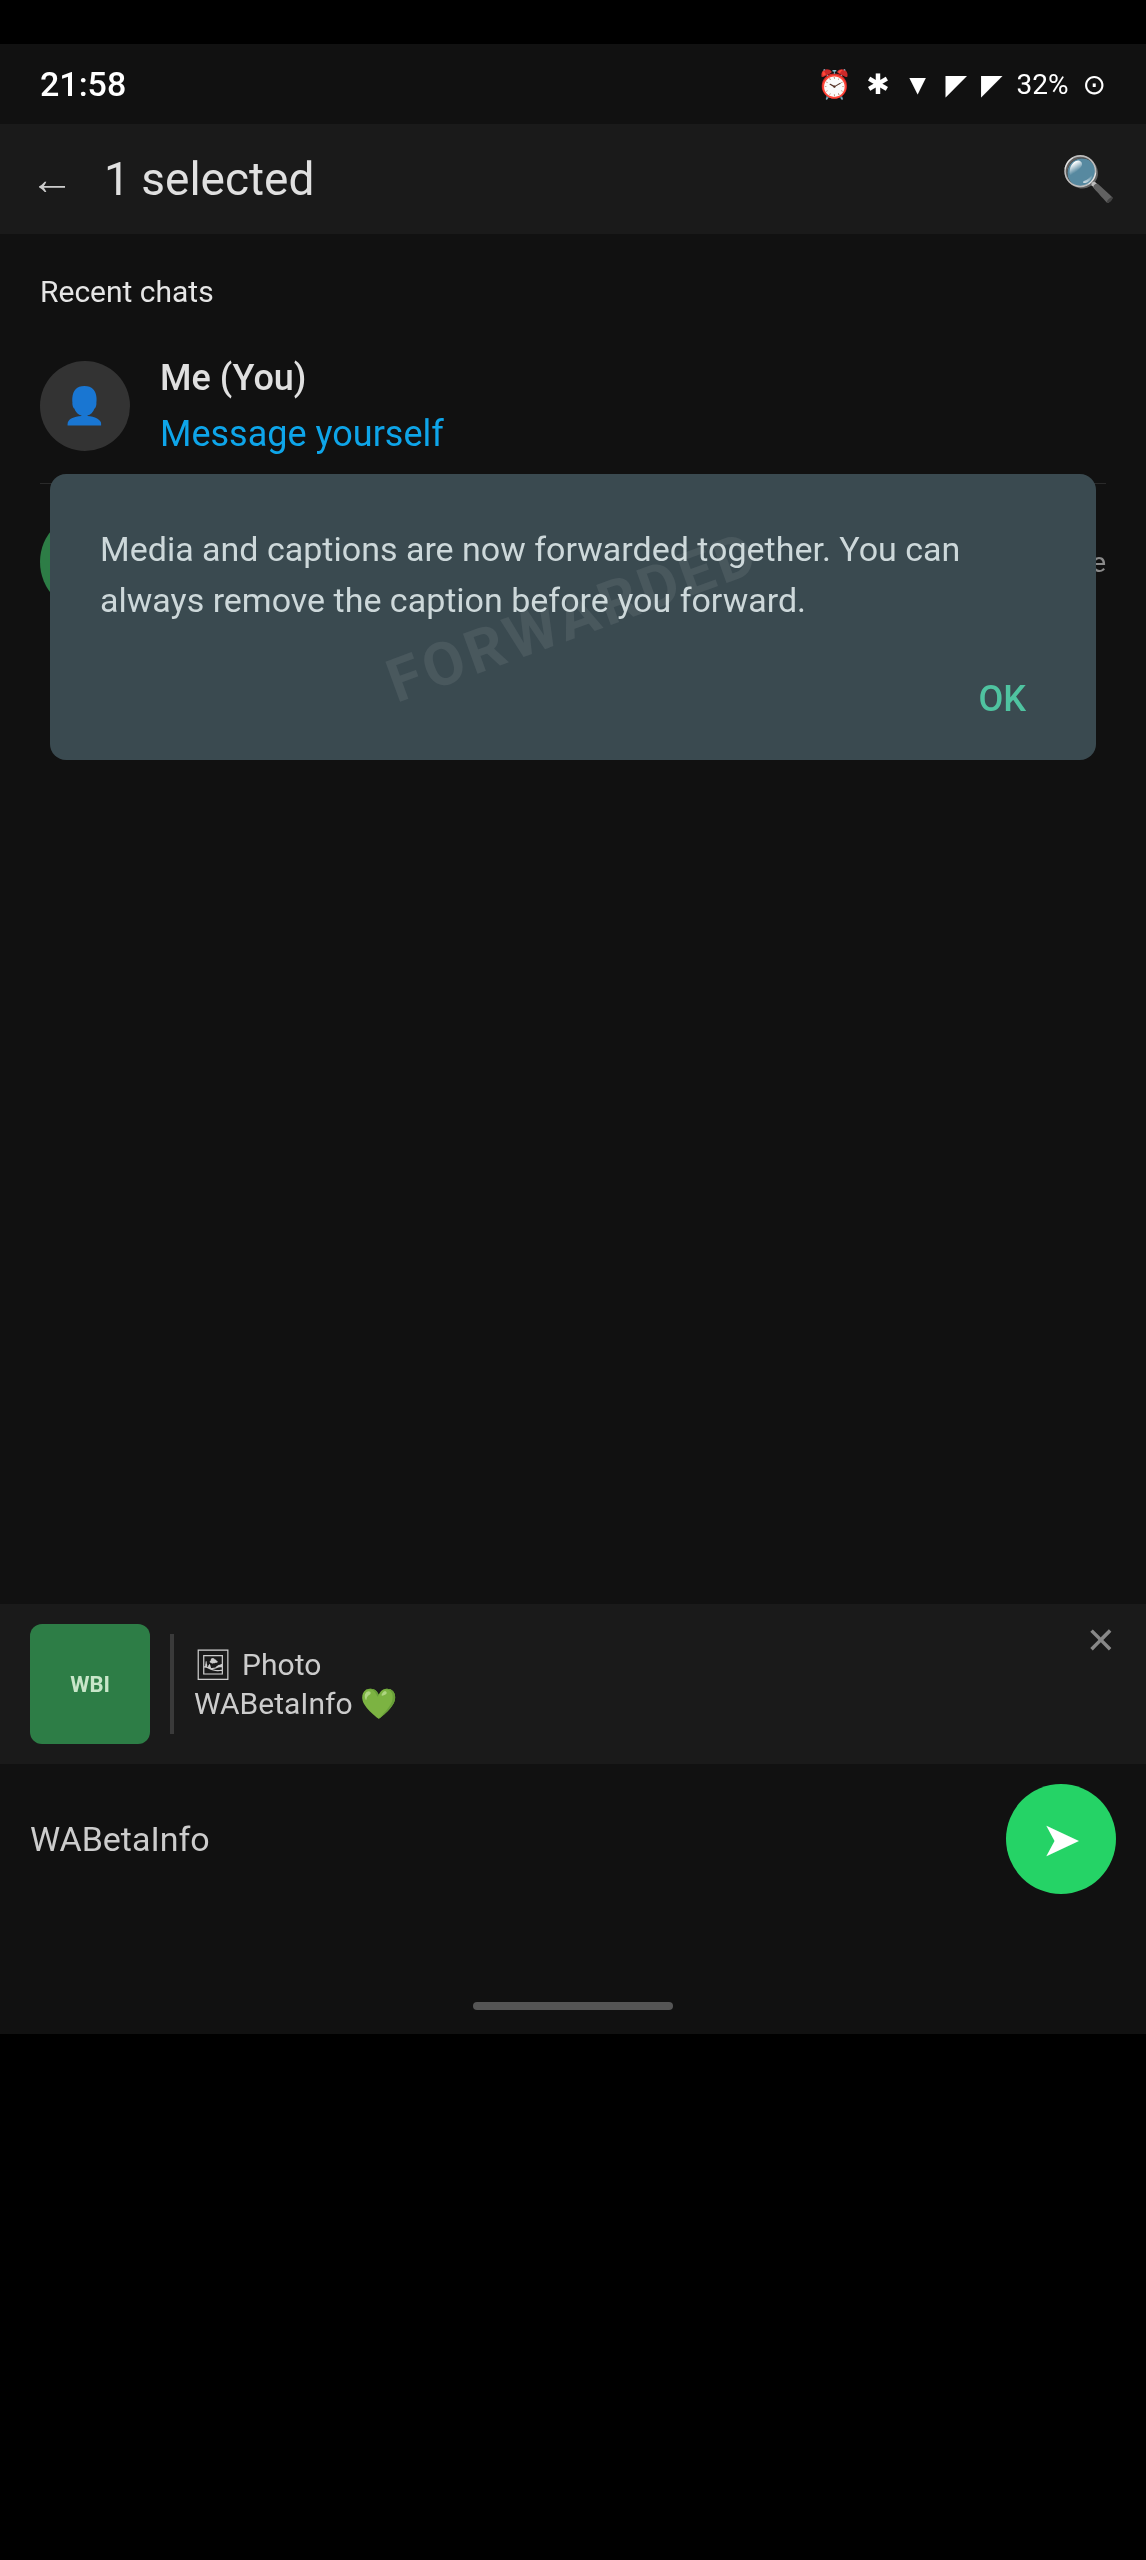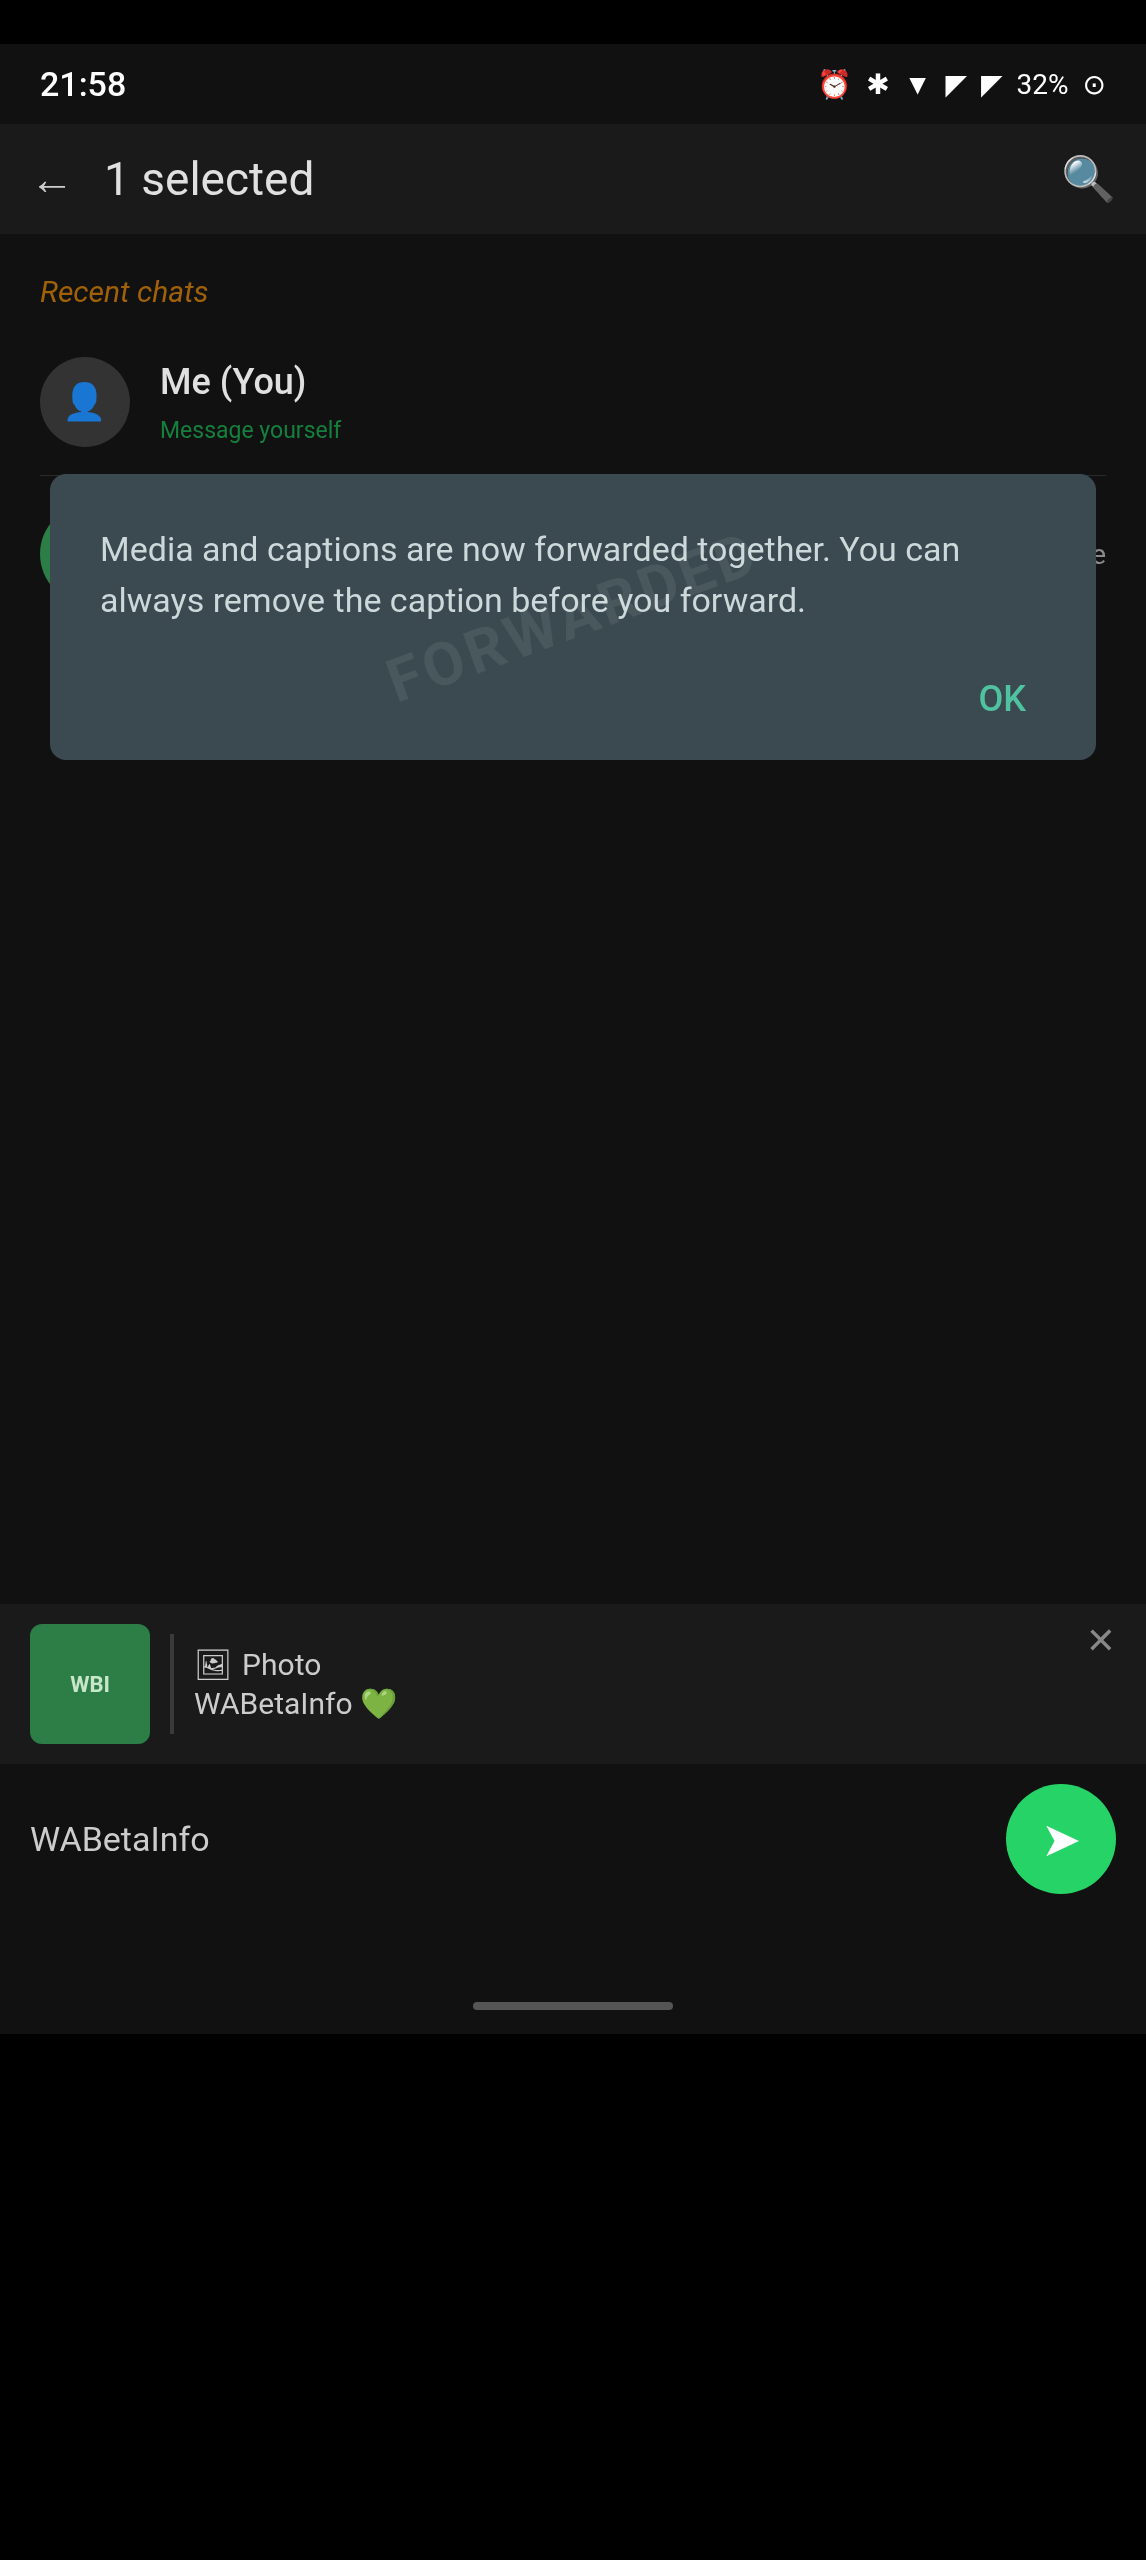--- a/index.html
+++ b/index.html
@@ -72,23 +72,22 @@
       background: #111;
       padding: 30px 0;
       min-height: 1800px;
       position: relative;
     }
 
     
     .section-label {
       padding: 10px 40px 20px 40px;
       font-size: 30px;
-      color: #a16207;
+      color: #e5e5e5;
       font-weight: 400;
-      font-style: italic;
     }
 
     
     .chat-item {
       display: flex;
       align-items: center;
       padding: 28px 40px;
       background: #111;
     }
     .avatar-placeholder {
@@ -106,22 +105,22 @@
     }
     .chat-info {
       flex: 1;
     }
     .chat-name {
       font-size: 36px;
       color: #e0e0e0;
       font-weight: 500;
     }
     .chat-subtitle {
-      font-size: 23px;
-      color: #15803d;
+      font-size: 36px;
+      color: #0ea5e9;
       margin-top: 14px;
     }
     .chat-meta {
       font-size: 28px;
       color: #8a8a8a;
     }
 
     
     .wbi-avatar {
       width: 100px;

